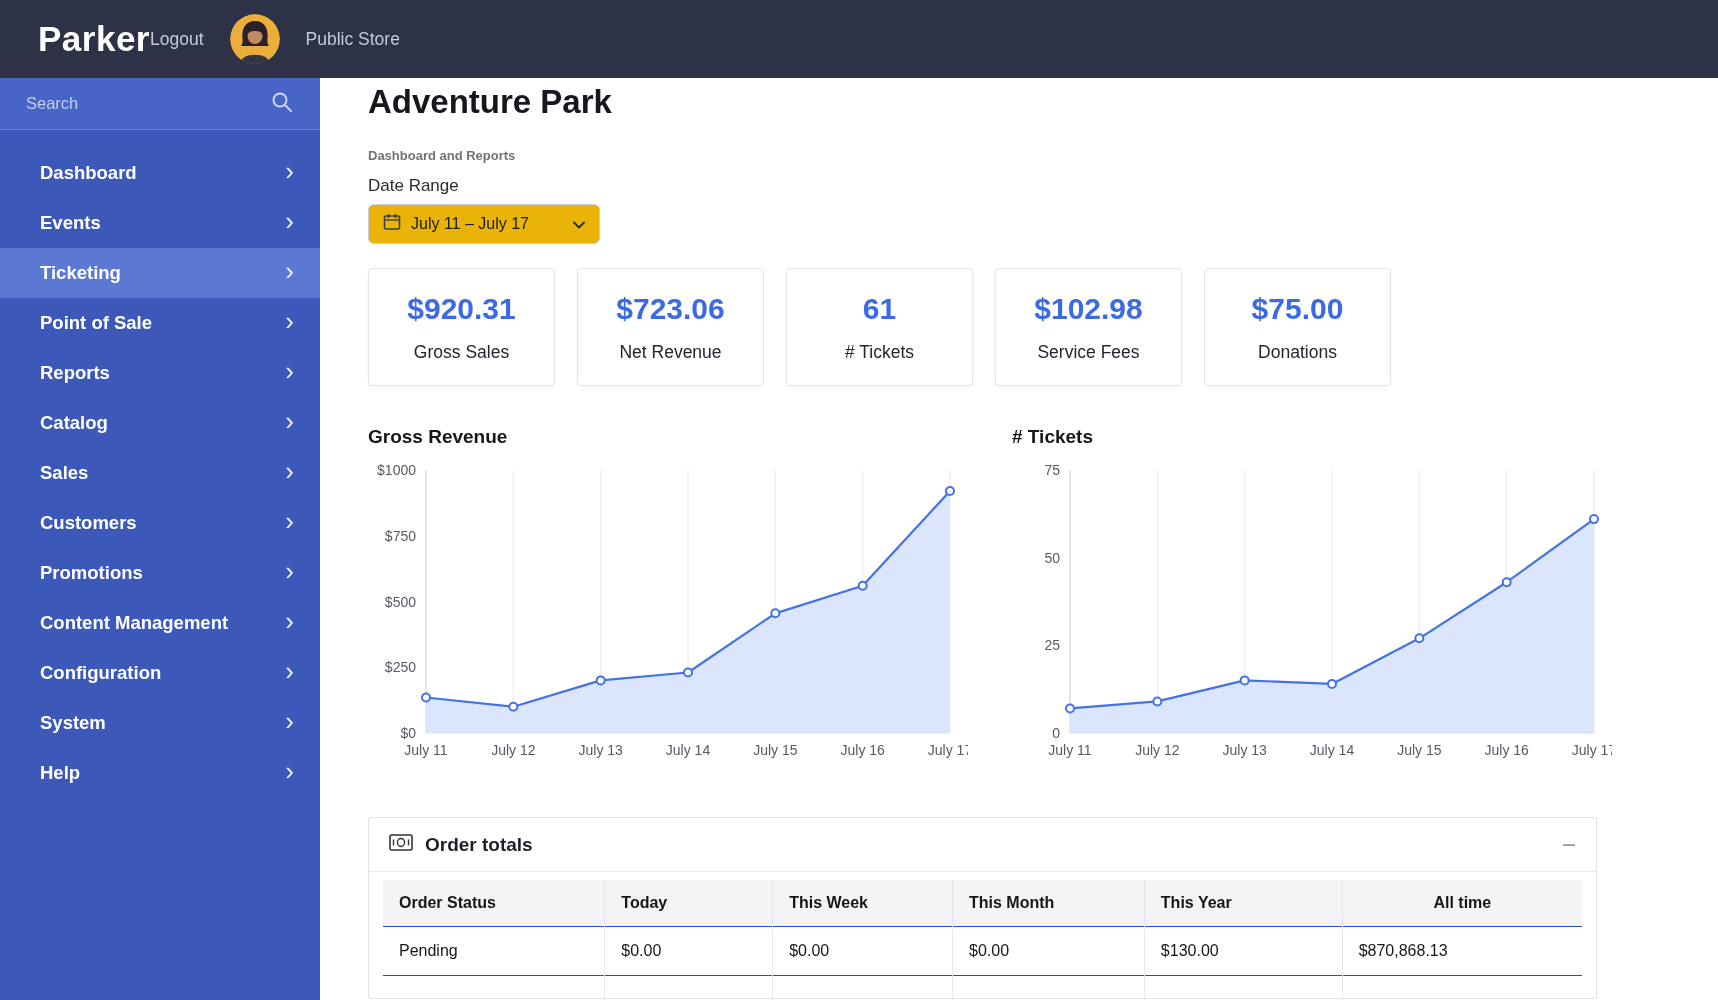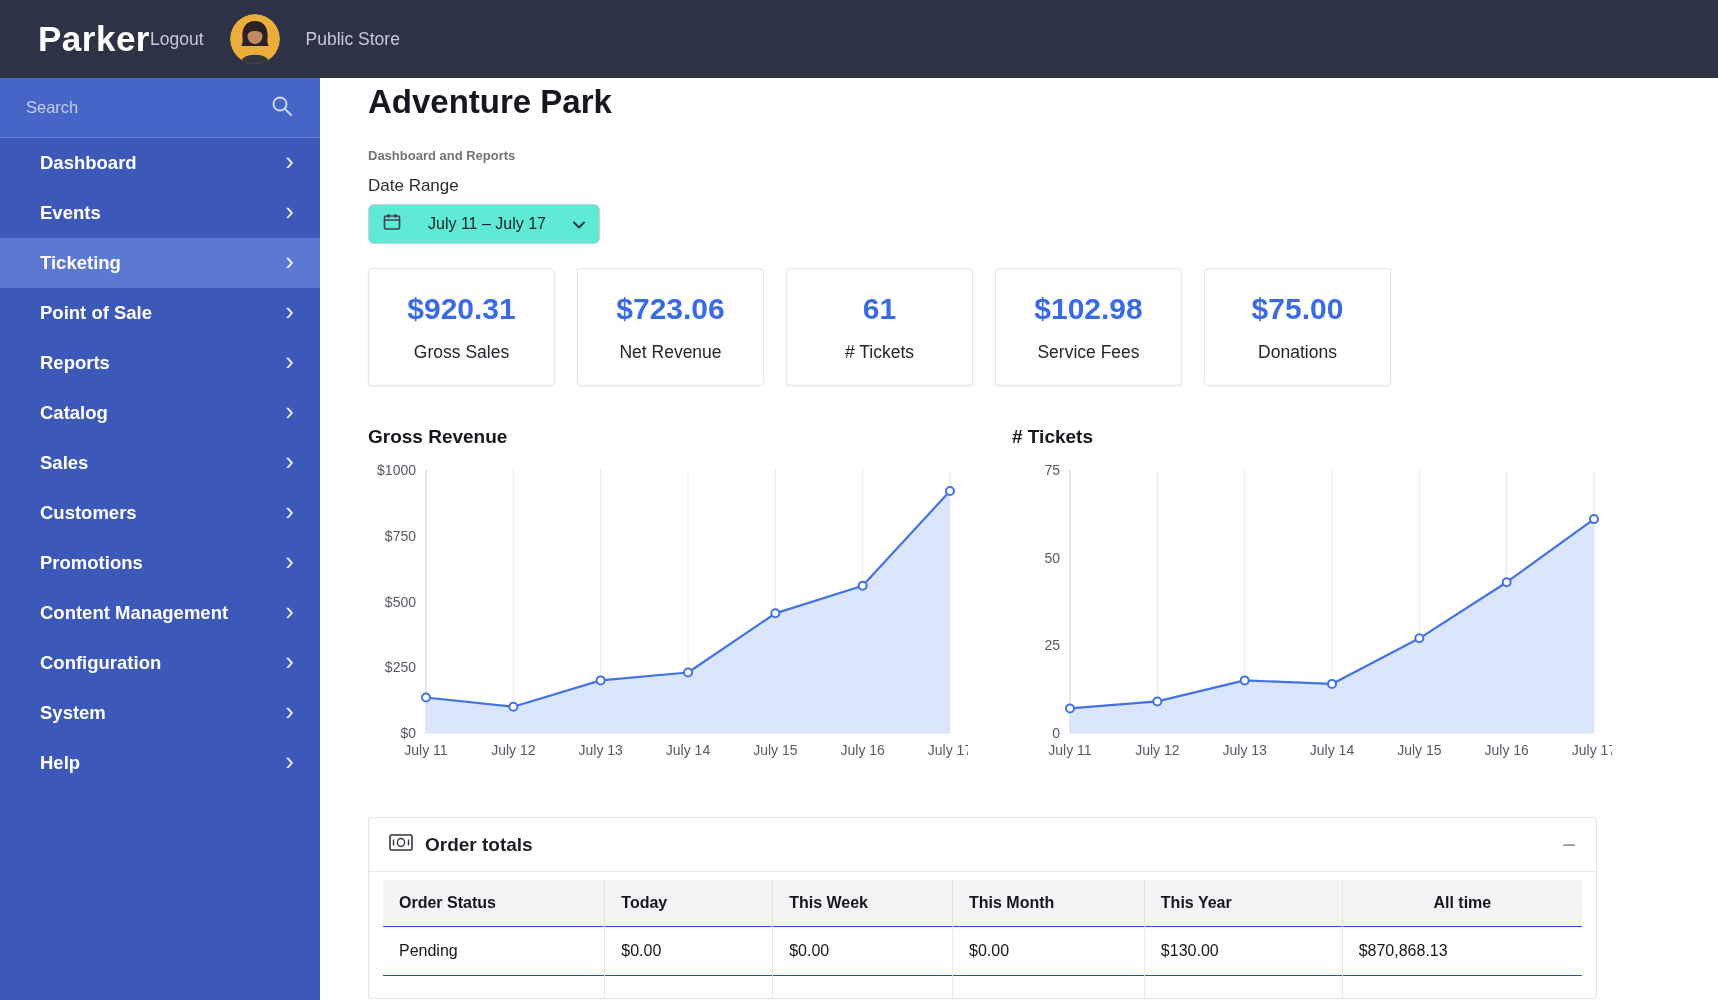--- a/index.html
+++ b/index.html
@@ -11,35 +11,35 @@
   .logo { color:#ffffff; font-size:35px; font-weight:700; letter-spacing:.5px; cursor:pointer; }
   .topbar-right { display:flex; align-items:center; gap:26px; }
   .top-link { color:#c7cad5; font-size:17.5px; cursor:pointer; }
   .avatar { width:50px; height:50px; border-radius:50%; overflow:hidden; cursor:pointer; flex:0 0 auto; }
 
   
   .layout { display:flex; height:922px; }
 
   
   .sidebar { width:320px; background:#3c58b8; flex:0 0 auto; display:flex; flex-direction:column; }
-  .search-row { background:#4765c6; height:60px; display:flex; align-items:center; padding:0 26px; border-bottom:1px solid rgba(255,255,255,.18); }
+  .search-row { background:#4765c6; height:52px; display:flex; align-items:center; padding:0 26px; border-bottom:1px solid rgba(255,255,255,.18); }
   .search-row input { flex:1; background:transparent; border:none; outline:none; color:#ffffff; font-size:16.5px; font-family:inherit; }
   .search-row input::placeholder { color:#c3cdf0; }
   .search-icon { flex:0 0 auto; }
-  .nav { }
+  .nav { padding-top:18px; }
   .nav-item { height:50px; display:flex; align-items:center; justify-content:space-between; padding:0 26px 0 40px; color:#ffffff; font-size:18.5px; font-weight:600; cursor:pointer; }
   .nav-item.active { background:#5b79d3; }
   .chev { font-size:26px; font-weight:400; color:rgba(255,255,255,.9); line-height:1; transform:translateY(-2px); }
 
   
   main { flex:1; padding:4px 0 0 48px; overflow:hidden; }
   .page-title { font-size:33px; font-weight:700; color:#15181e; line-height:40px; }
   .breadcrumb { display:inline-block; margin-top:26px; color:#737373; font-size:13px; font-weight:700; cursor:pointer; text-decoration:none; }
   .date-label { margin-top:12px; font-size:17px; color:#2a2d33; }
-  .date-select { margin-top:8px; width:232px; height:40px; border:1px solid #c9ccd2; border-radius:6px; display:flex; align-items:center; gap:10px; padding:0 14px; cursor:pointer; background:#5eead4;text-align:center; }
+  .date-select { margin-top:8px; width:232px; height:40px; border:1px solid #c9ccd2; border-radius:6px; display:flex; align-items:center; gap:10px; padding:0 14px; cursor:pointer; background:#eab308; }
   .date-select .value { font-size:16px; color:#1b1e24; flex:1; }
 
   
   .stats-row { margin-top:24px; display:flex; gap:22px; }
   .stat-card { width:187px; height:118px; background:#fff; border:1px solid #e3e5e9; border-radius:4px; box-shadow:0 1px 3px rgba(20,30,60,.06); display:flex; flex-direction:column; align-items:center; justify-content:center; gap:16px; }
   .stat-value { font-size:30px; font-weight:700; color:#3a6be4; }
   .stat-label { font-size:17.5px; color:#23262c; }
 
   
   .charts-row { margin-top:40px; display:flex; gap:44px; }

